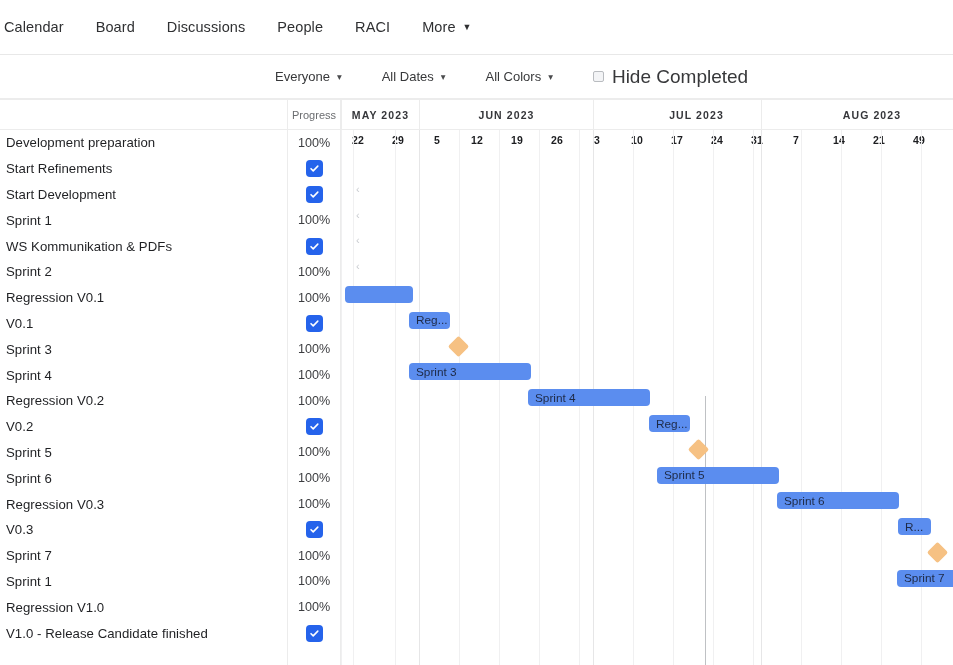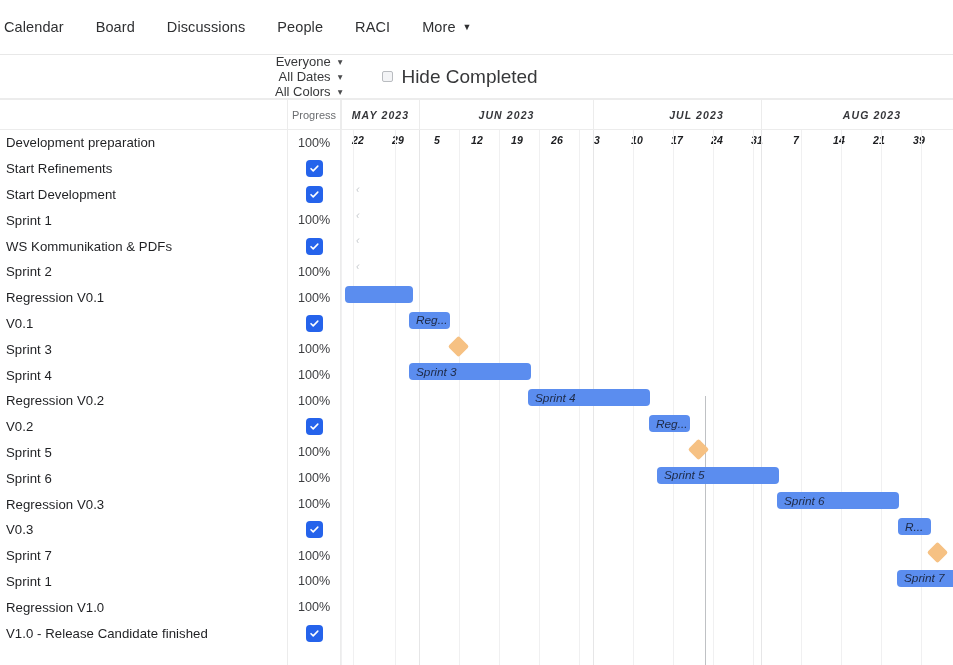--- a/index.html
+++ b/index.html
@@ -141,21 +141,20 @@
     justify-content: center;
     cursor: pointer;
   }
   .chk svg { display: block; }
 
   
   .timeline {
     position: relative;
     flex: 1;
     overflow: hidden;
-    font-style: italic;
   }
   .tl-months {
     position: relative;
     height: 30px;
     border-bottom: 1px solid #ececec;
   }
   .month-cell {
     position: absolute;
     top: 0;
     height: 30px;
@@ -244,21 +243,21 @@
       <div class="nav-item first"><span>Calendar</span></div>
       <div class="nav-item"><span>Board</span></div>
       <div class="nav-item"><span>Discussions</span></div>
       <div class="nav-item"><span>People</span></div>
       <div class="nav-item"><span>RACI</span></div>
       <div class="nav-item"><span>More</span><span class="caret">▼</span></div>
     </div>
 </div>
 
 <div class="toolbar">
-  <div id="filter-items" style="display:flex;align-items:flex-end;flex-direction:column;">
+  <div id="filter-items" style="display:flex;align-items:flex-start;">
       <div class="filter">
         <span>Everyone</span>
         <span class="chev">▾</span>
       </div>
       <div class="filter">
         <span>All Dates</span>
         <span class="chev">▾</span>
       </div>
       <div class="filter">
         <span>All Colors</span>
@@ -456,21 +455,21 @@
         <div class="day-tick" style="left: 170px;">19</div>
         <div class="day-tick" style="left: 210px;">26</div>
         <div class="day-tick" style="left: 253px;">3</div>
         <div class="day-tick" style="left: 290px;">10</div>
         <div class="day-tick" style="left: 330px;">17</div>
         <div class="day-tick" style="left: 370px;">24</div>
         <div class="day-tick" style="left: 410px;">31</div>
         <div class="day-tick" style="left: 452px;">7</div>
         <div class="day-tick" style="left: 492px;">14</div>
         <div class="day-tick" style="left: 532px;">21</div>
-        <div class="day-tick" style="left: 572px;">39</div>
+        <div class="day-tick" style="left: 572px;">49</div>
       </div>
     <div class="grid-lines" id="grid-lines">
         <div class="vline" style="left: 0px;"></div>
         <div class="vline" style="left: 12px;"></div>
         <div class="vline" style="left: 54px;"></div>
         <div class="vline month" style="left: 78px;"></div>
         <div class="vline" style="left: 118px;"></div>
         <div class="vline" style="left: 158px;"></div>
         <div class="vline" style="left: 198px;"></div>
         <div class="vline" style="left: 238px;"></div>

